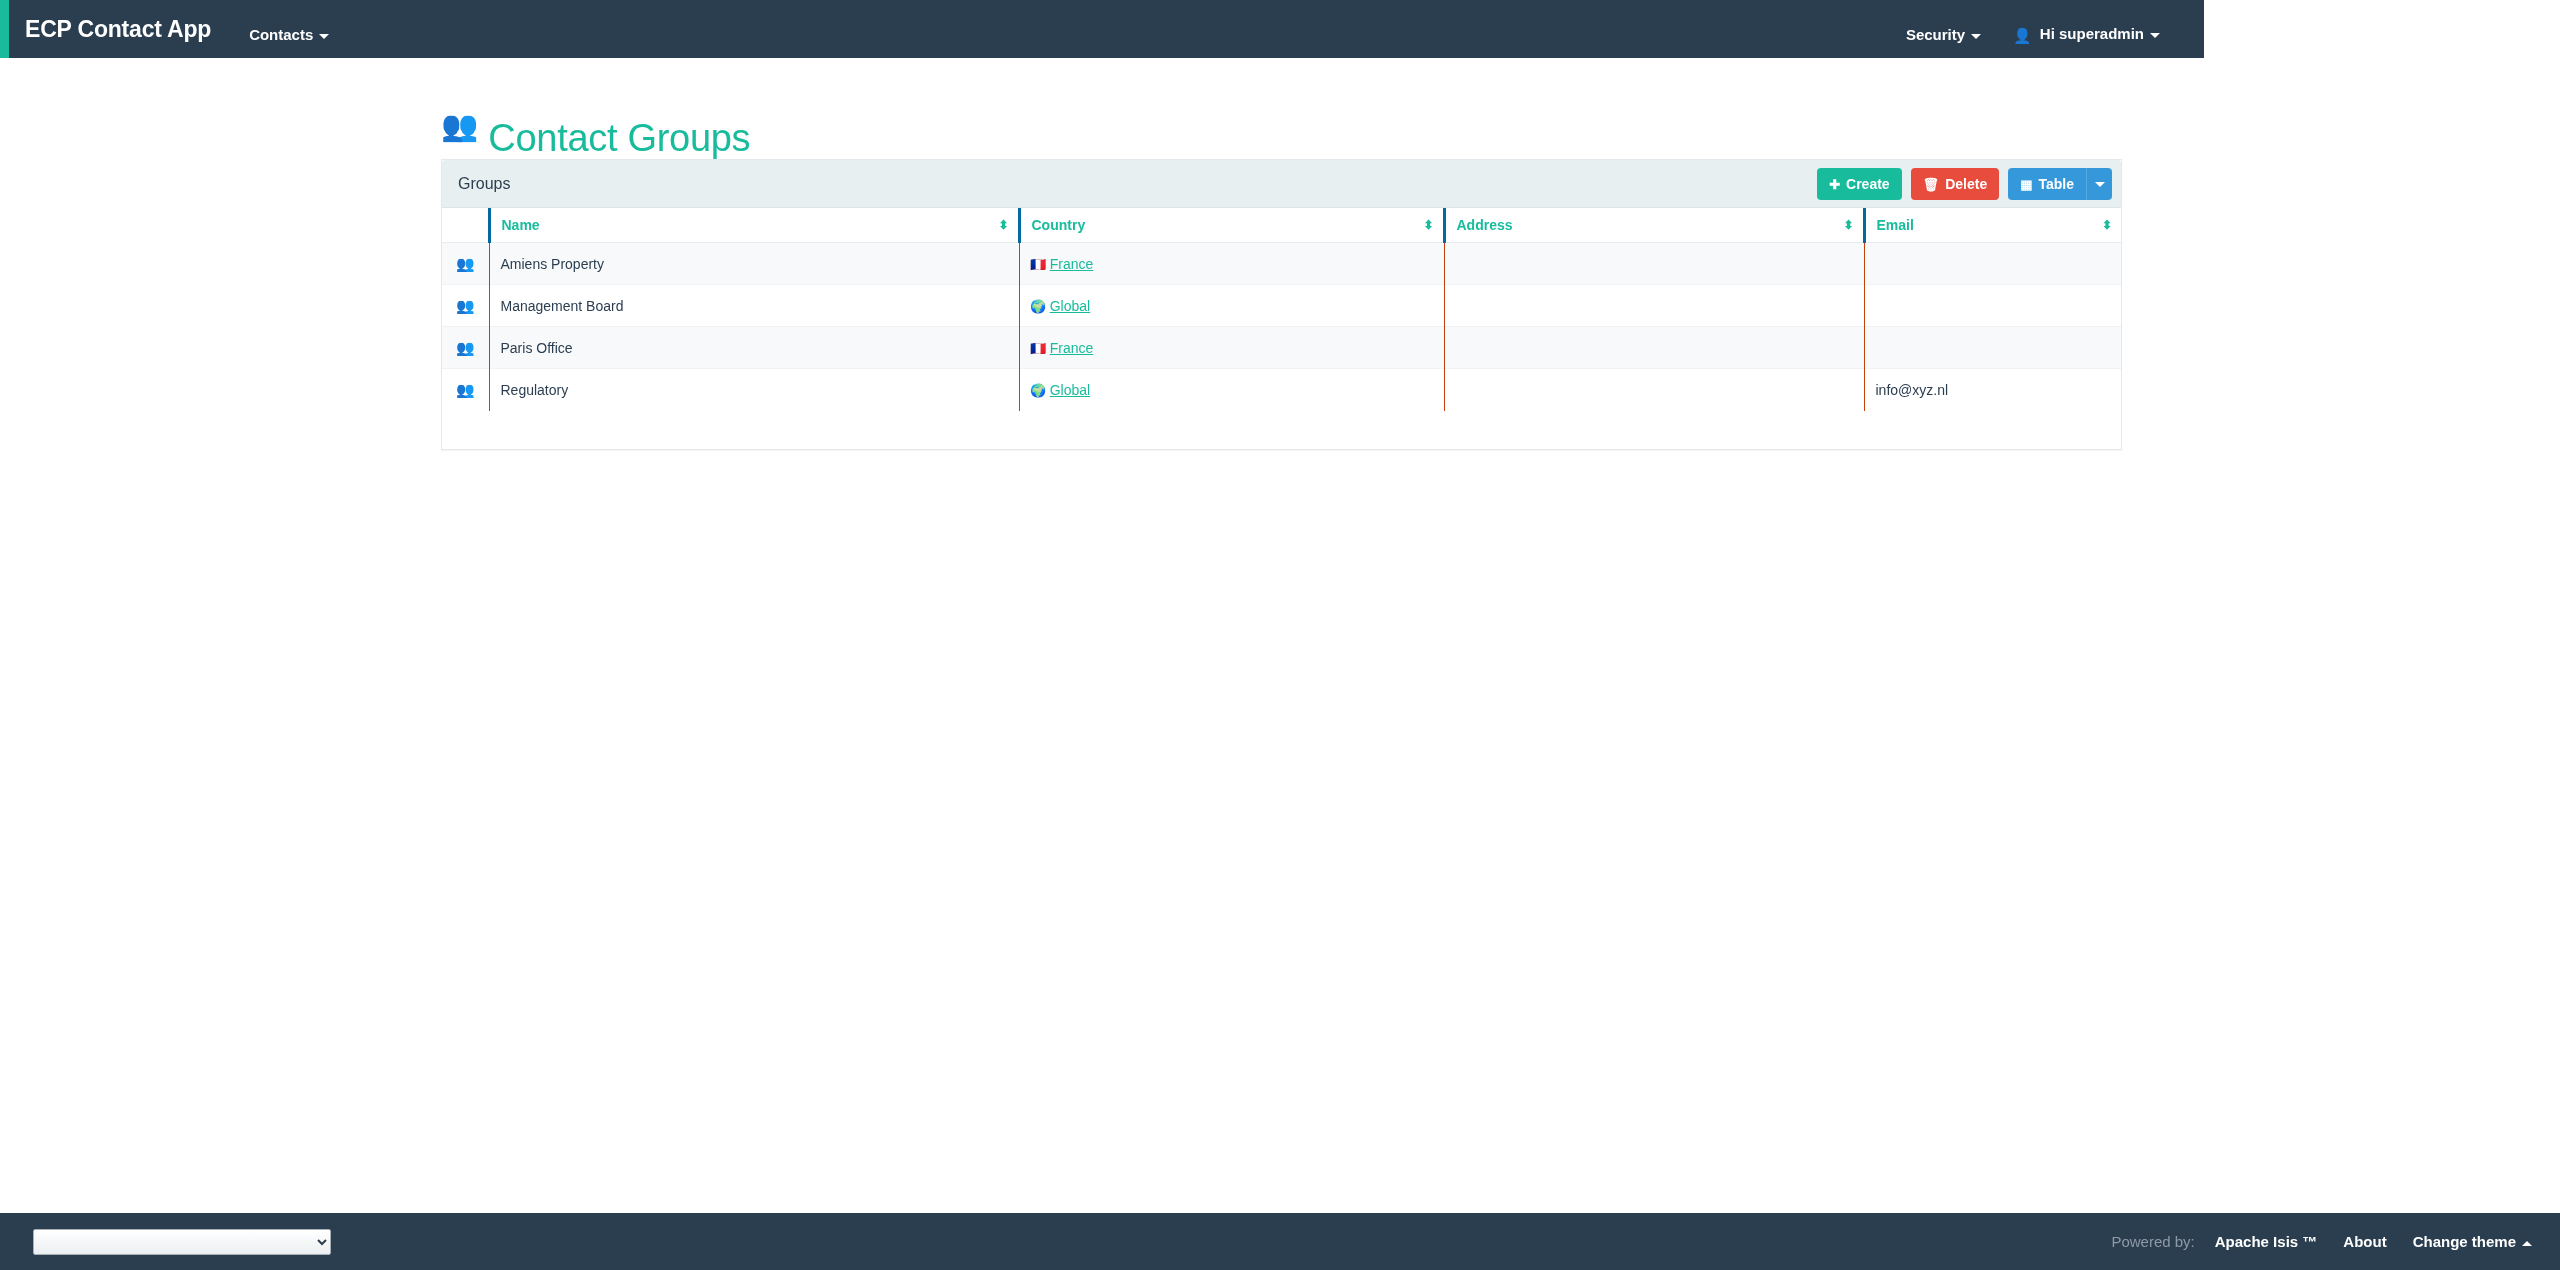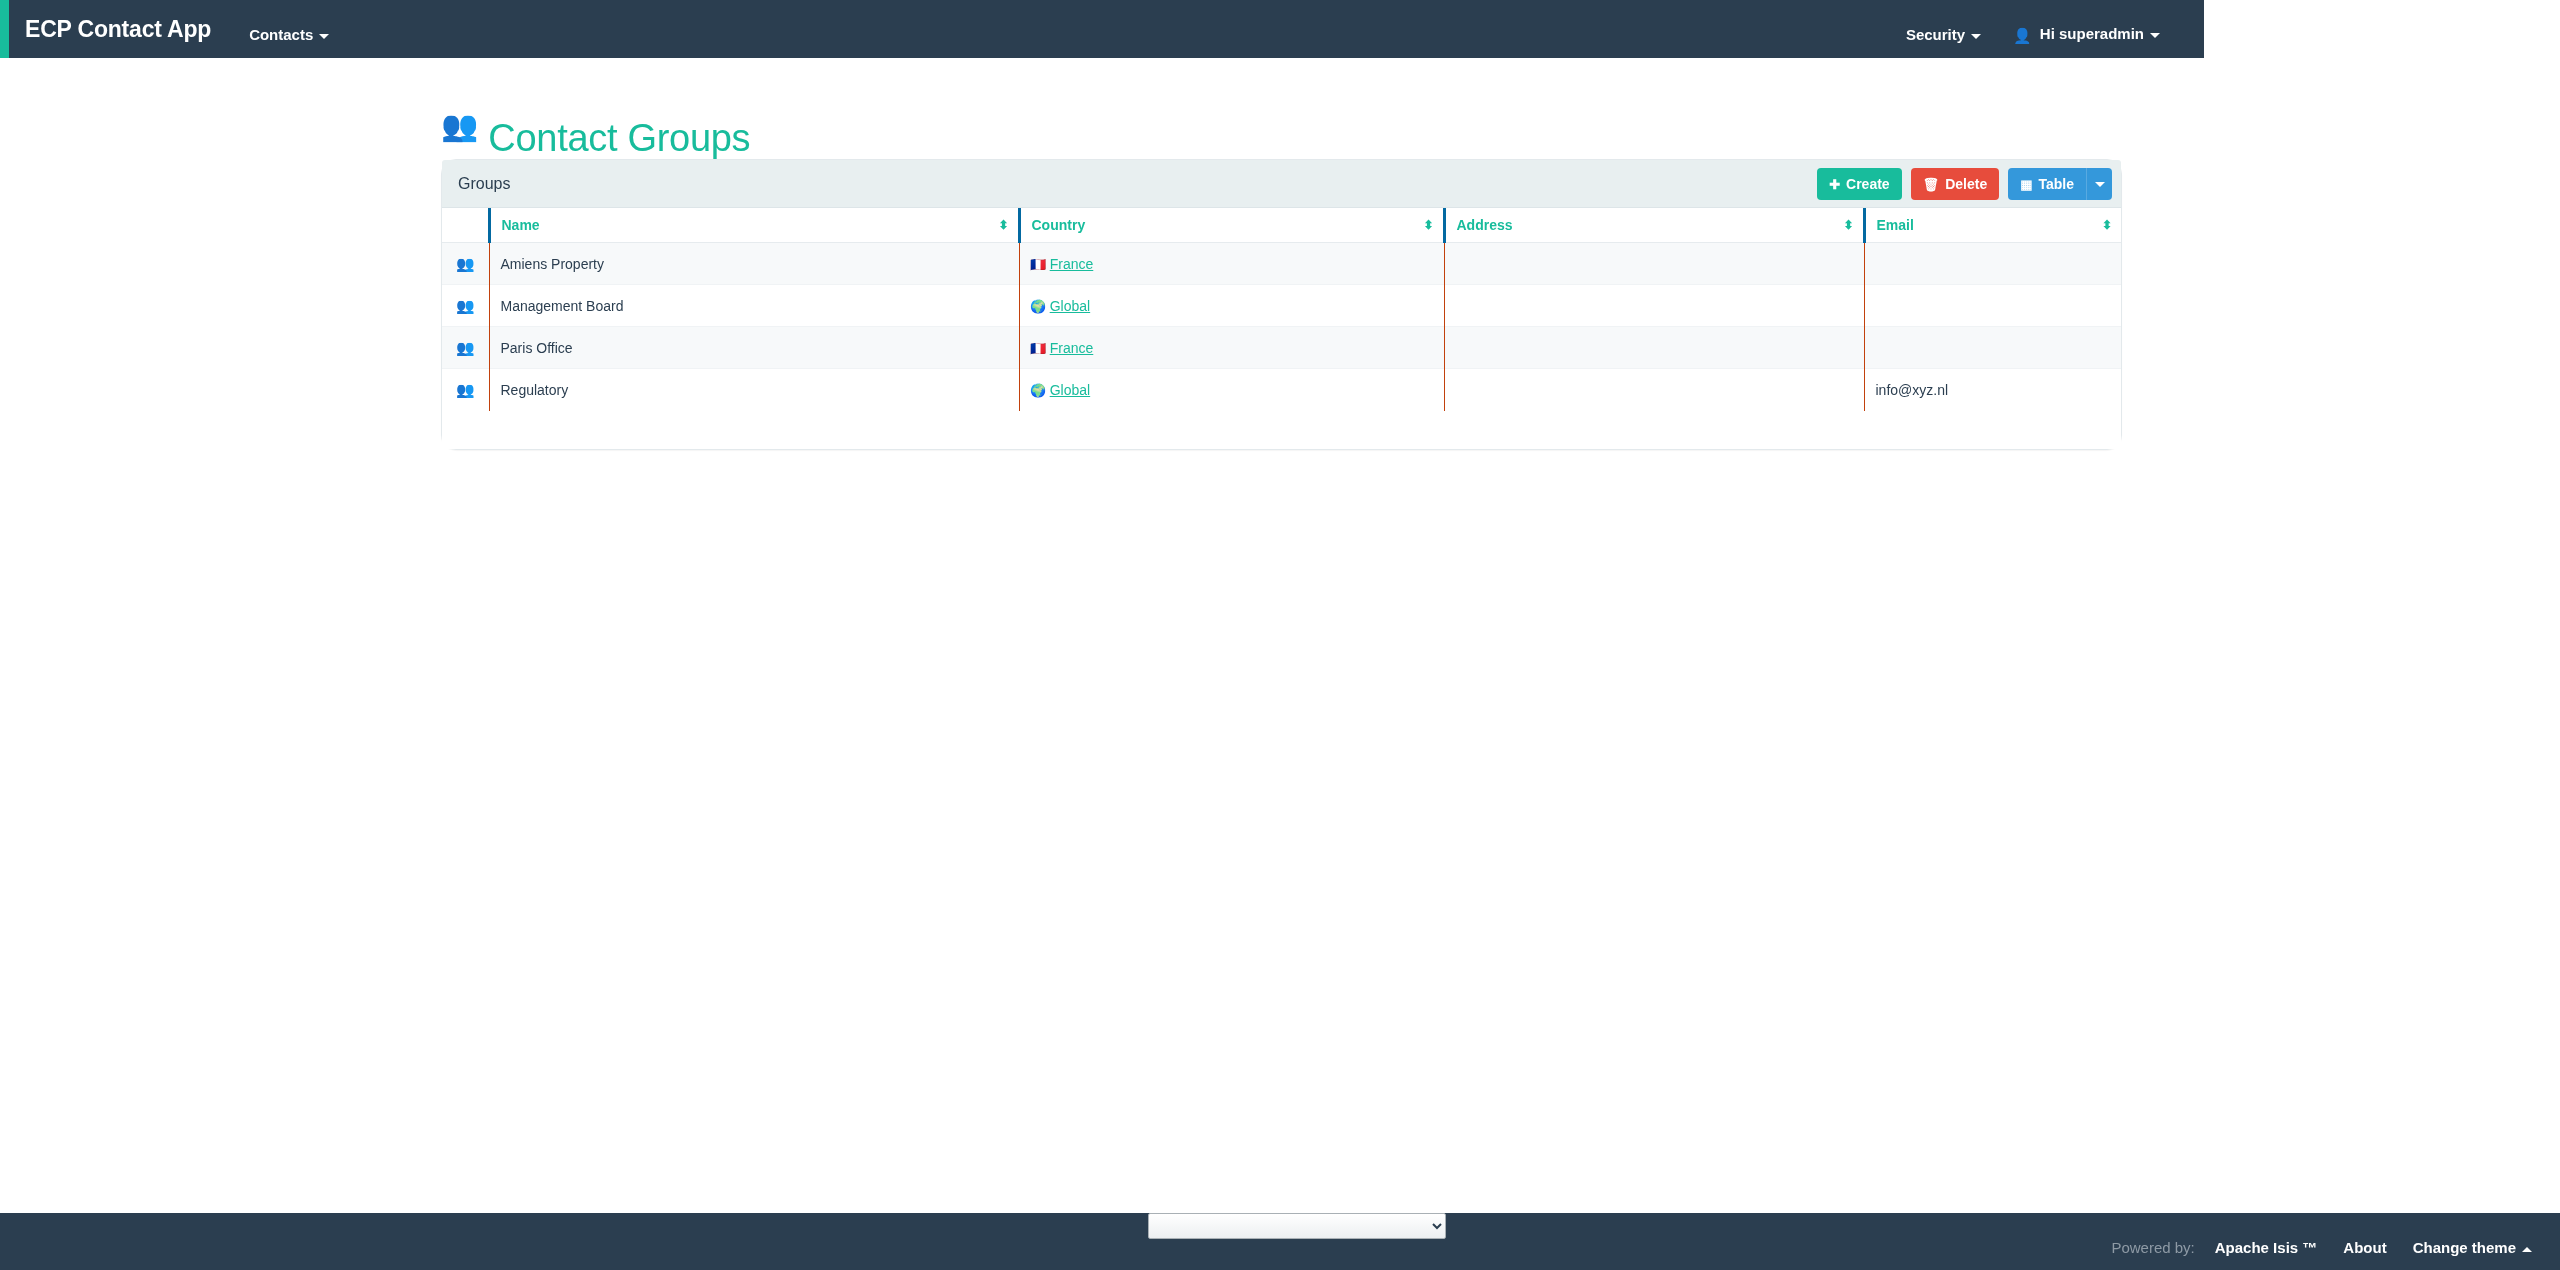--- a/index.html
+++ b/index.html
@@ -98,21 +98,21 @@
     margin-top: 29px;
   }
 
   
   .panel {
     position: absolute;
     left: 441px; top: 159px;
     width: 1681px;
     background: #ffffff;
     border: 1px solid #e3e9ec;
-    border-radius: 15px;
+    border-radius: 0;
     box-shadow: 0 1px 1px rgba(0,0,0,.04);
   }
   .panel-heading {
     background: #e8eff0;
     border-bottom: 1px solid #dde5e8;
     border-radius: 3px 3px 0 0;
     height: 48px;
     position: relative;
     padding: 0 16px;
     display: flex; align-items: center;
@@ -211,21 +211,21 @@
   }
   .flag { margin-right: 3px; font-size: 13px; }
   .panel-foot { height: 38px; background: #ffffff; border-radius: 0 0 3px 3px; }
 
   
   .footer {
     position: absolute;
     left: 0; bottom: 0;
     width: 2560px; height: 57px;
     background: #2b3e50;
-    display: flex; align-items: center; flex-direction: column;
+    display: flex; align-items: center;
   }
   .footer-select {
     margin-left: 33px;
     width: 298px; height: 26px;
     font-size: 13px;
     font-family: "Liberation Sans", sans-serif;
     background: linear-gradient(#ffffff, #eceff1);
     border: 1px solid #a9b0b5;
     border-radius: 2px;
     color: #2b3e50;

